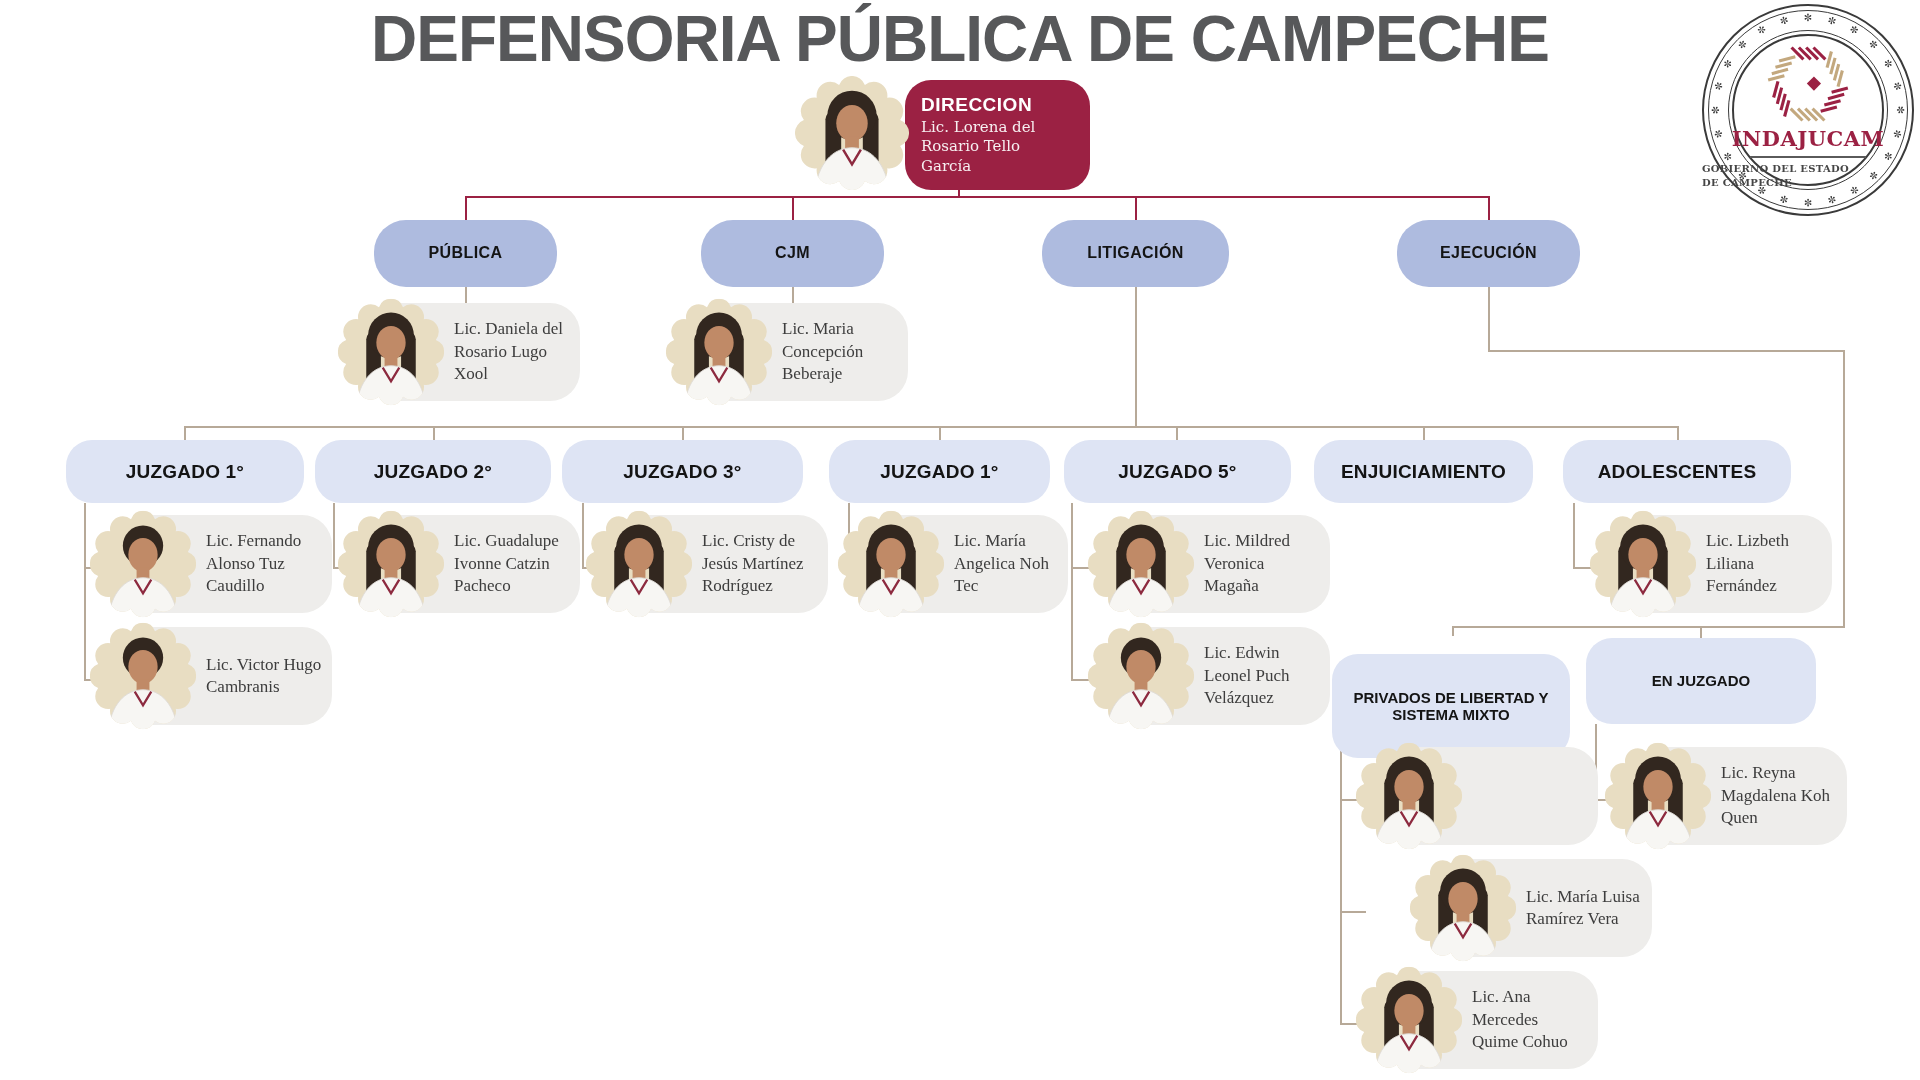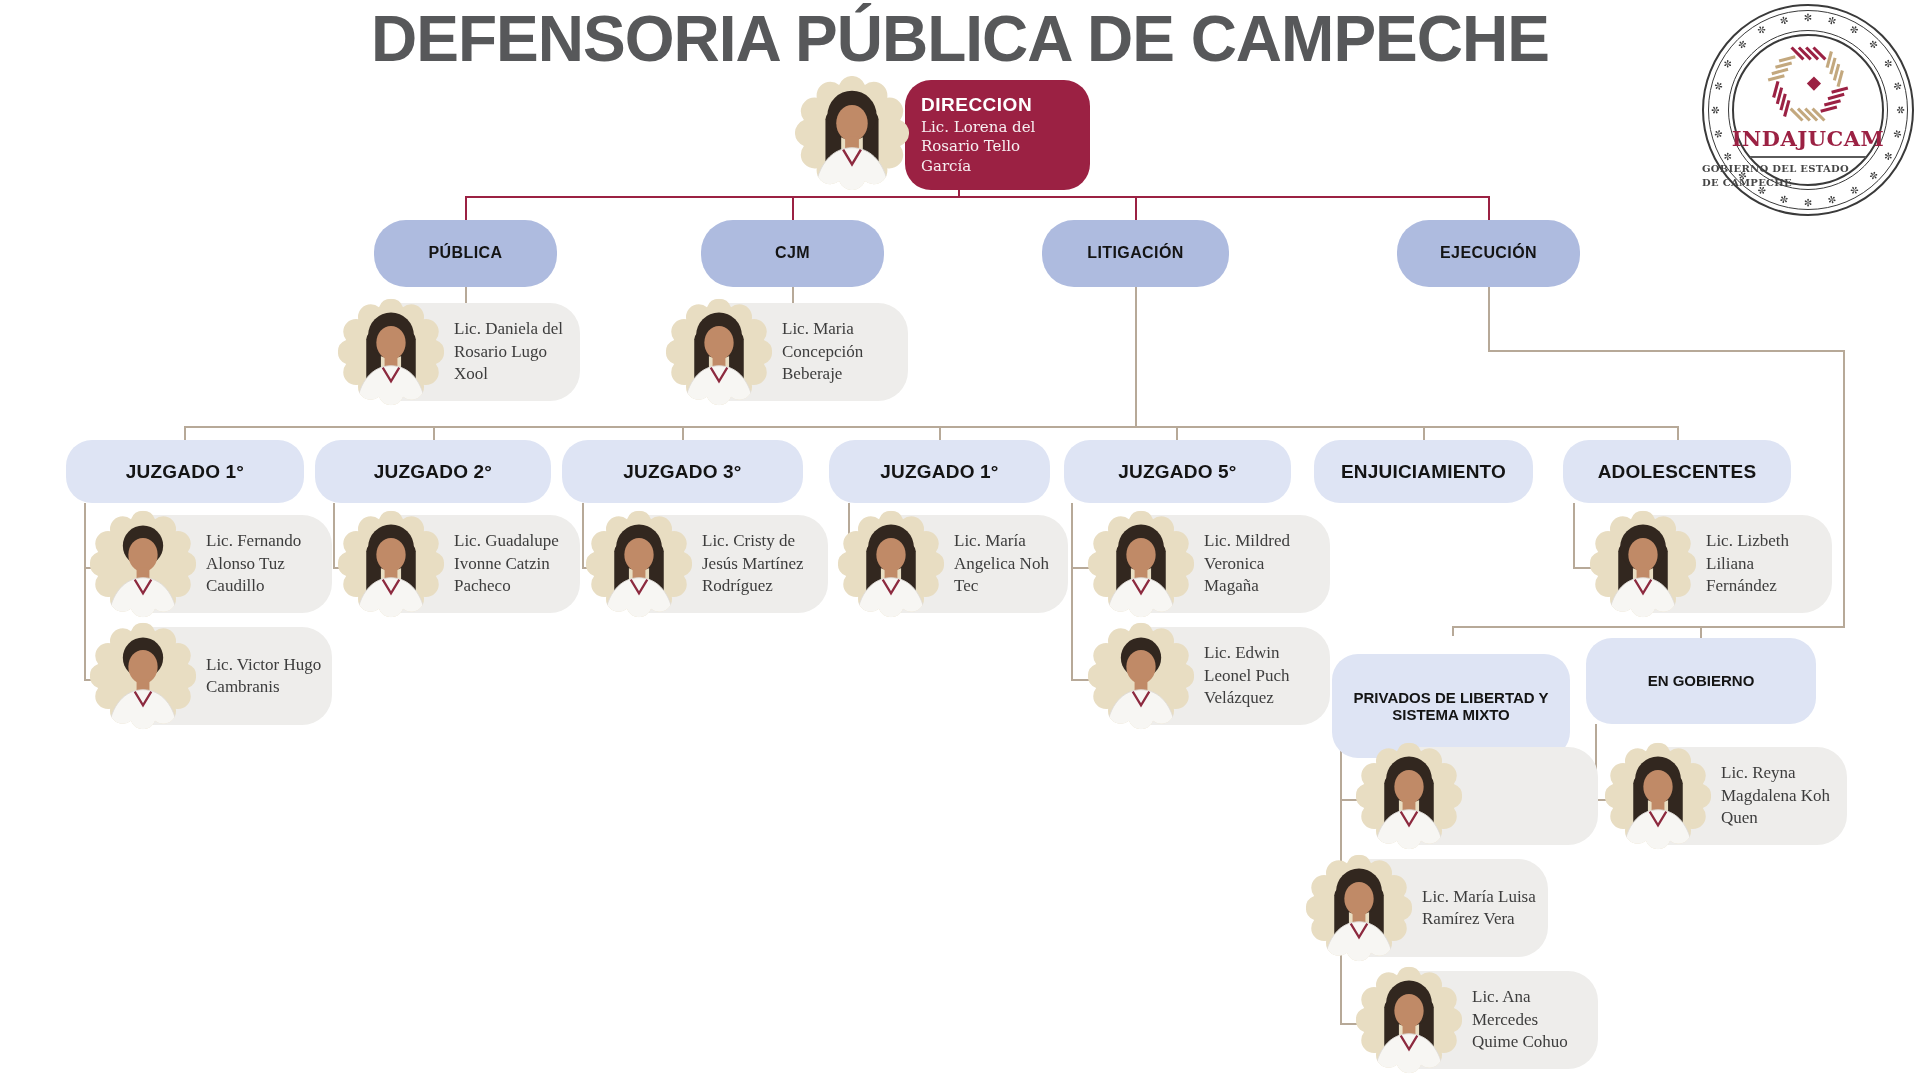--- a/index.html
+++ b/index.html
@@ -266,21 +266,21 @@
 
 <div class="box lv3" style="left:66px;top:440px;width:238px;height:63px">JUZGADO 1°</div>
 <div class="box lv3" style="left:315px;top:440px;width:236px;height:63px">JUZGADO 2°</div>
 <div class="box lv3" style="left:562px;top:440px;width:241px;height:63px">JUZGADO 3°</div>
 <div class="box lv3" style="left:829px;top:440px;width:221px;height:63px">JUZGADO 1°</div>
 <div class="box lv3" style="left:1064px;top:440px;width:227px;height:63px">JUZGADO 5°</div>
 <div class="box lv3" style="left:1314px;top:440px;width:219px;height:63px">ENJUICIAMIENTO</div>
 <div class="box lv3" style="left:1563px;top:440px;width:228px;height:63px">ADOLESCENTES</div>
 
 <div class="box lv4" style="left:1332px;top:654px;width:238px;height:104px">PRIVADOS DE LIBERTAD Y SISTEMA MIXTO</div>
-<div class="box lv4" style="left:1586px;top:638px;width:230px;height:86px">EN GOBIERNO</div>
+<div class="box lv4" style="left:1586px;top:638px;width:230px;height:86px">EN JUZGADO</div>
 
 <div class="pcard" style="left:340px;top:300px">
   <div class="bubble"></div>
   <div class="photo"><svg viewBox="0 0 120 120">
         <g clip-path="url(#blob)">
           <rect x="0" y="0" width="120" height="120" fill="#e8ddc2"></rect>
           <rect x="33" y="38" width="16" height="58" rx="8" fill="#32271f"></rect>
           <rect x="71" y="38" width="16" height="58" rx="8" fill="#32271f"></rect>
           <circle cx="60" cy="42" r="25" fill="#32271f"></circle>
           <ellipse cx="60" cy="50" rx="16" ry="18.5" fill="#c08a67"></ellipse>
@@ -437,21 +437,21 @@
           <rect x="33" y="38" width="16" height="58" rx="8" fill="#32271f"></rect>
           <rect x="71" y="38" width="16" height="58" rx="8" fill="#32271f"></rect>
           <circle cx="60" cy="42" r="25" fill="#32271f"></circle>
           <ellipse cx="60" cy="50" rx="16" ry="18.5" fill="#c08a67"></ellipse>
           <rect x="53" y="64" width="14" height="14" fill="#c08a67"></rect>
           <path d="M22,120 C25,92 40,75 60,75 C80,75 95,92 98,120 Z" fill="#f7f6f3" stroke="#dedbd6" stroke-width="1"></path>
           <path d="M51,77 L60,92 L69,77" fill="none" stroke="#8d2a3f" stroke-width="2.5"></path>
         </g>
       </svg></div>
 </div>
-<div class="pcard" style="left:1308px;top:856px">
+<div class="pcard" style="left:1412px;top:856px">
   <div class="bubble"></div>
   <div class="photo"><svg viewBox="0 0 120 120">
         <g clip-path="url(#blob)">
           <rect x="0" y="0" width="120" height="120" fill="#e8ddc2"></rect>
           <rect x="33" y="38" width="16" height="58" rx="8" fill="#32271f"></rect>
           <rect x="71" y="38" width="16" height="58" rx="8" fill="#32271f"></rect>
           <circle cx="60" cy="42" r="25" fill="#32271f"></circle>
           <ellipse cx="60" cy="50" rx="16" ry="18.5" fill="#c08a67"></ellipse>
           <rect x="53" y="64" width="14" height="14" fill="#c08a67"></rect>
           <path d="M22,120 C25,92 40,75 60,75 C80,75 95,92 98,120 Z" fill="#f7f6f3" stroke="#dedbd6" stroke-width="1"></path>

